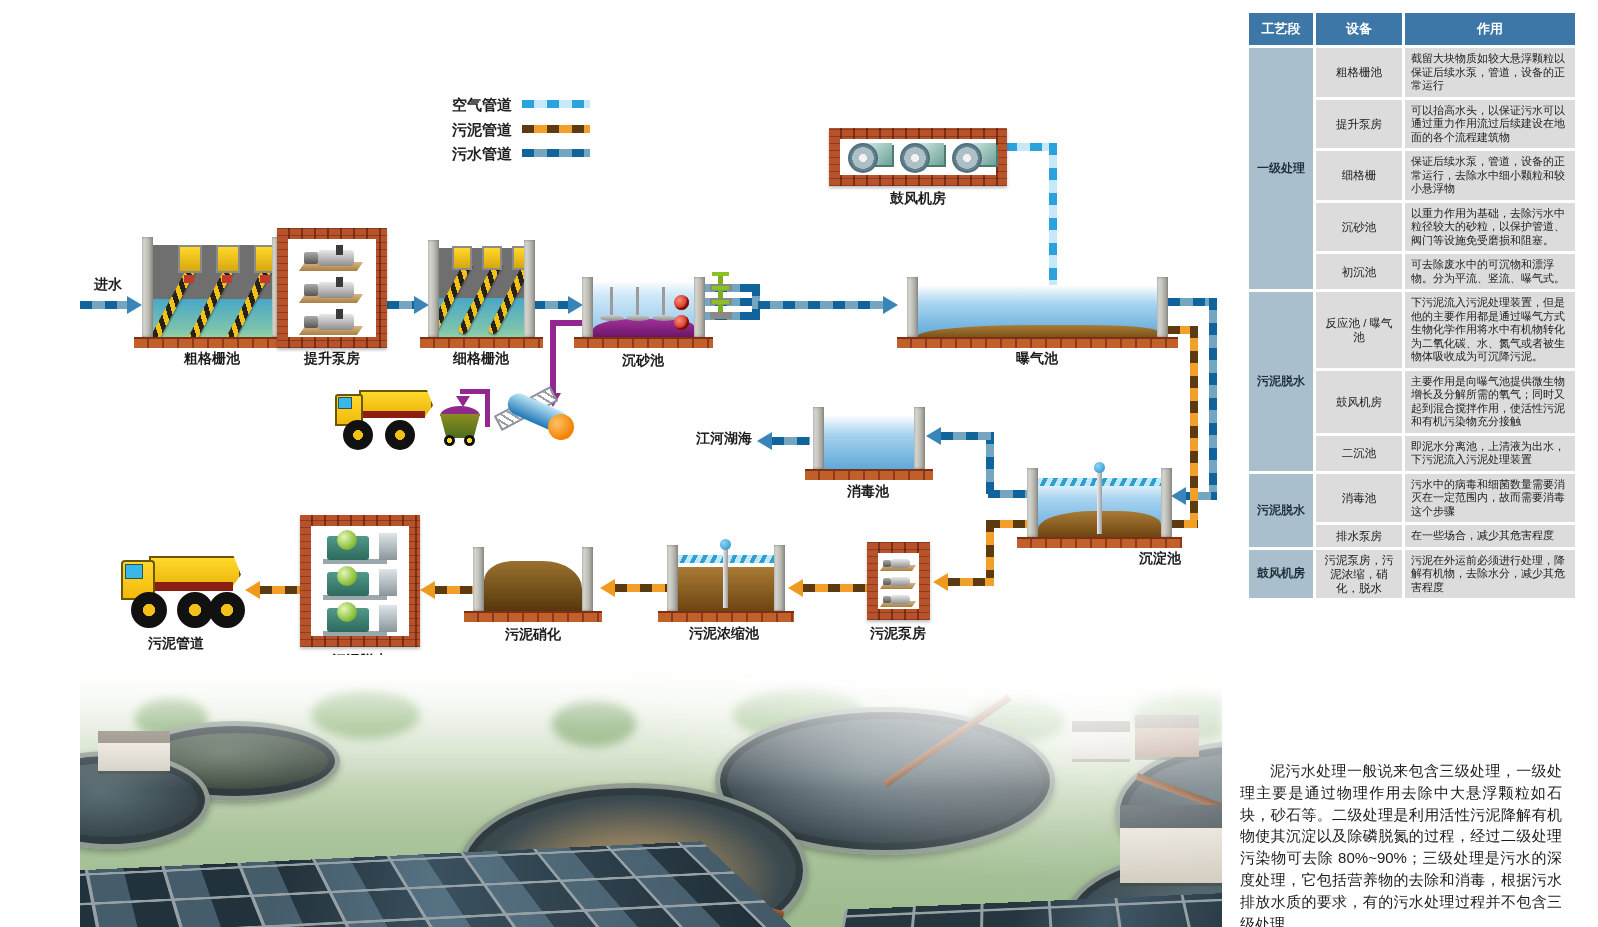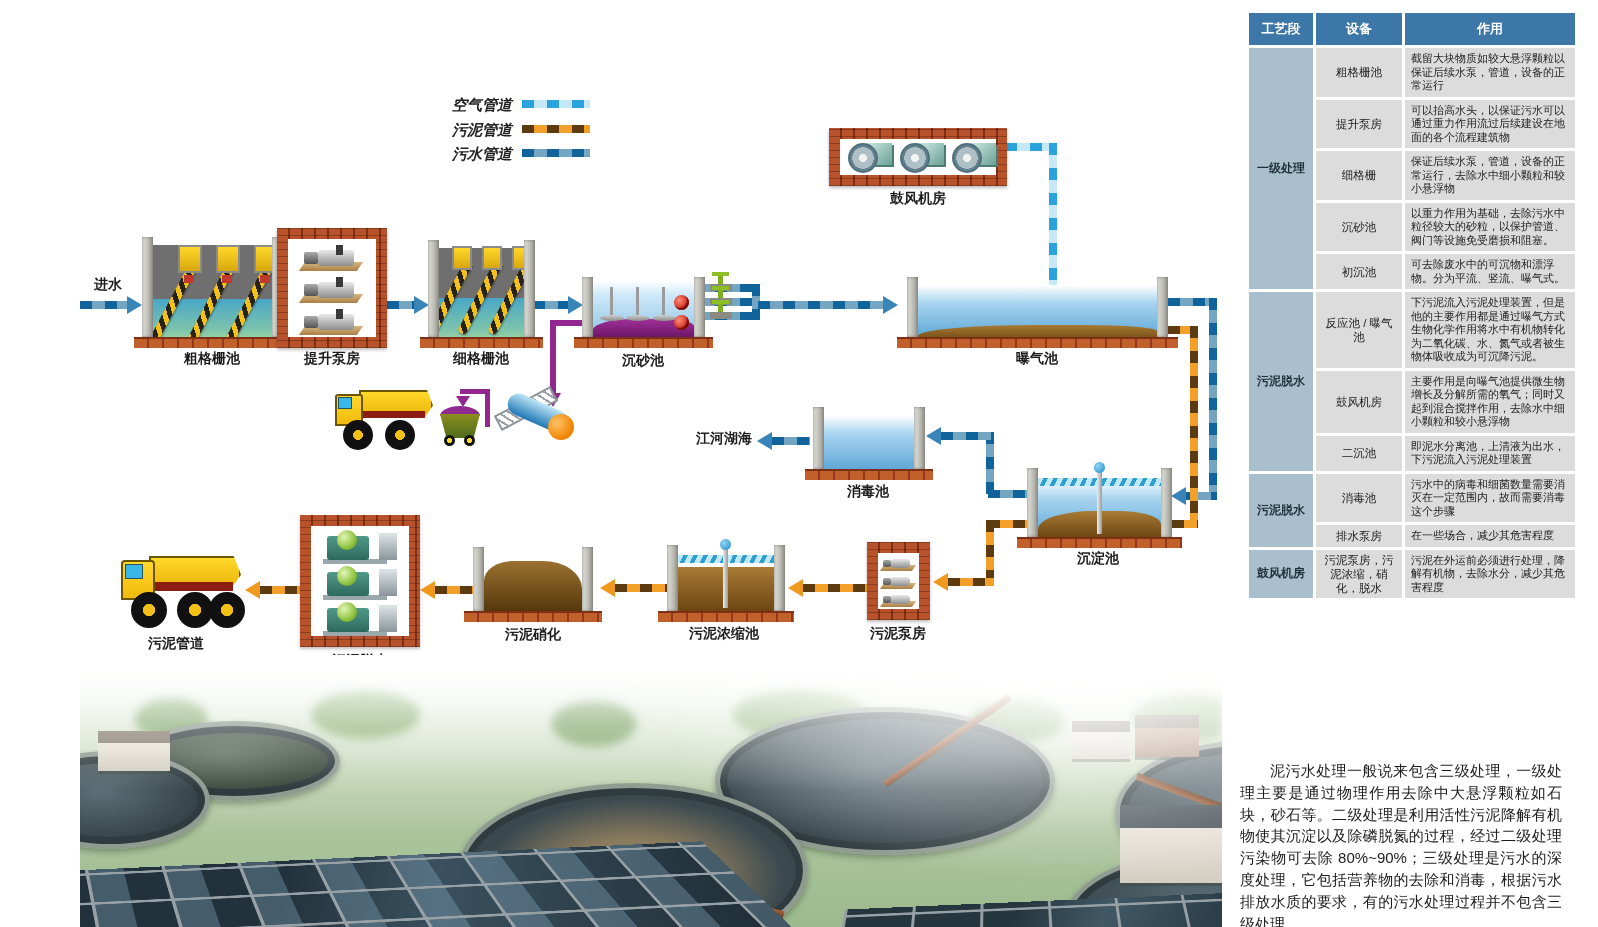--- a/index.html
+++ b/index.html
@@ -63,21 +63,21 @@
   .cabwin{position:absolute;background:#39b7e8;border:1px solid #28515e;}
   
   .cartbody{position:absolute;width:40px;height:24px;background:linear-gradient(#8a8f1f,#4f6b1d);clip-path:polygon(0 0,100% 0,84% 100%,16% 100%);}
   .cartload{position:absolute;width:40px;height:10px;border-radius:50% 50% 0 0/100% 100% 0 0;background:#8e2a8e;}
   .cwheel{position:absolute;width:11px;height:11px;border-radius:50%;background:radial-gradient(circle,#ffd92b 0 30%,#111 32%);}
   .convtube{position:absolute;width:64px;height:22px;border-radius:11px;background:linear-gradient(180deg,#bfe6f7,#1e77b4);transform:rotate(24deg);}
   .convball{position:absolute;width:26px;height:26px;border-radius:50%;background:radial-gradient(circle at 35% 35%,#ffc266,#f08200 70%);}
   .convarm{position:absolute;width:60px;height:13px;background:repeating-linear-gradient(60deg,#fff 0 4px,#9aa0a6 4px 6px);border:2px solid #8d949a;transform:rotate(-28deg);}
   
   .leg-row{position:absolute;height:16px;}
-  .leg-lab{position:absolute;right:78px;top:0;font-weight:bold;font-size:15px;white-space:nowrap;font-style:italic;}
+  .leg-lab{position:absolute;right:78px;top:0;font-weight:bold;font-size:15px;white-space:nowrap;}
   .leg-chip{position:absolute;right:0;top:4px;width:68px;height:8px;}
   
   #ptable{position:absolute;left:1246px;top:10px;border-collapse:separate;border-spacing:3px;}
   #ptable th{background:#3d77a8;color:#fff;font-size:13px;font-weight:bold;padding:7px 4px;}
   #ptable td{vertical-align:middle;}
   #ptable td.stage{background:#a9bfce;width:60px;text-align:center;font-size:12px;font-weight:bold;color:#1f2f3a;padding:2px;}
   #ptable td.dev{background:#dcdcdc;width:78px;text-align:center;font-size:11.5px;line-height:14px;padding:3px 4px;}
   #ptable td.fn{background:#dcdcdc;width:158px;text-align:left;font-size:11px;line-height:13.5px;padding:4px 6px;}
   
   .para{position:absolute;left:1240px;top:760px;width:322px;font-size:15px;line-height:21.8px;text-align:justify;text-indent:2em;color:#1c1c1c;}
@@ -305,21 +305,21 @@
   <div class="abs" style="left:1027px;top:468px;width:145px;height:80px;">
     <div class="abs w-deep" style="left:11px;right:11px;top:10px;bottom:11px;"></div>
     <div class="abs" style="left:11px;right:11px;bottom:11px;height:26px;background:linear-gradient(180deg,#a97b35,#6d4512);border-radius:45% 35% 0 0/70% 50% 0 0;"></div>
     <div class="scrape" style="left:11px;right:11px;top:10px;"></div>
     <div class="pole" style="left:70px;top:2px;bottom:14px;"></div>
     <div class="knob" style="left:67px;top:-6px;"></div>
     <div class="wall" style="left:0;"></div>
     <div class="wall" style="right:0;"></div>
     <div class="tbase" style="left:-10px;right:-10px;"></div>
   </div>
-  <span class="lbl" style="left:1098px;top:550px;">沉淀池</span>
+  <span class="lbl" style="left:1160px;top:550px;">沉淀池</span>
 
   <div class="brickbox" style="left:867px;top:542px;width:63px;height:78px;">
     <div class="inwhite">
       <div class="abs" style="left:2px;top:2px;width:38px;height:16px;">
         <div class="pumpbase" style="left:2px;bottom:0;width:32px;height:6px;"></div>
           <div class="pumpbody" style="left:10px;bottom:3px;width:20px;height:9px;"></div>
           <div class="pumpmotor" style="left:3px;bottom:4px;width:8px;height:7px;"></div>
       </div>
       <div class="abs" style="left:2px;top:20px;width:38px;height:16px;">
         <div class="pumpbase" style="left:2px;bottom:0;width:32px;height:6px;"></div>
@@ -437,21 +437,21 @@
           <td class="dev">初沉池</td>
           <td class="fn">可去除废水中的可沉物和漂浮物。分为平流、竖流、曝气式。</td>
         </tr>
         <tr>
           <td class="stage" rowspan="3">污泥脱水</td>
           <td class="dev">反应池 / 曝气池</td>
           <td class="fn">下污泥流入污泥处理装置，但是他的主要作用都是通过曝气方式生物化学作用将水中有机物转化为二氧化碳、水、氮气或者被生物体吸收成为可沉降污泥。</td>
         </tr>
         <tr>
           <td class="dev">鼓风机房</td>
-          <td class="fn">主要作用是向曝气池提供微生物增长及分解所需的氧气；同时又起到混合搅拌作用，去除水中细小颗粒和较小悬浮物</td>
+          <td class="fn">主要作用是向曝气池提供微生物增长及分解所需的氧气；同时又起到混合搅拌作用，使活性污泥和有机污染物充分接触</td>
         </tr>
         <tr>
           <td class="dev">二沉池</td>
           <td class="fn">即泥水分离池，上清液为出水，下污泥流入污泥处理装置</td>
         </tr>
         <tr>
           <td class="stage" rowspan="2">污泥脱水</td>
           <td class="dev">消毒池</td>
           <td class="fn">污水中的病毒和细菌数量需要消灭在一定范围内，故而需要消毒这个步骤</td>
         </tr>

